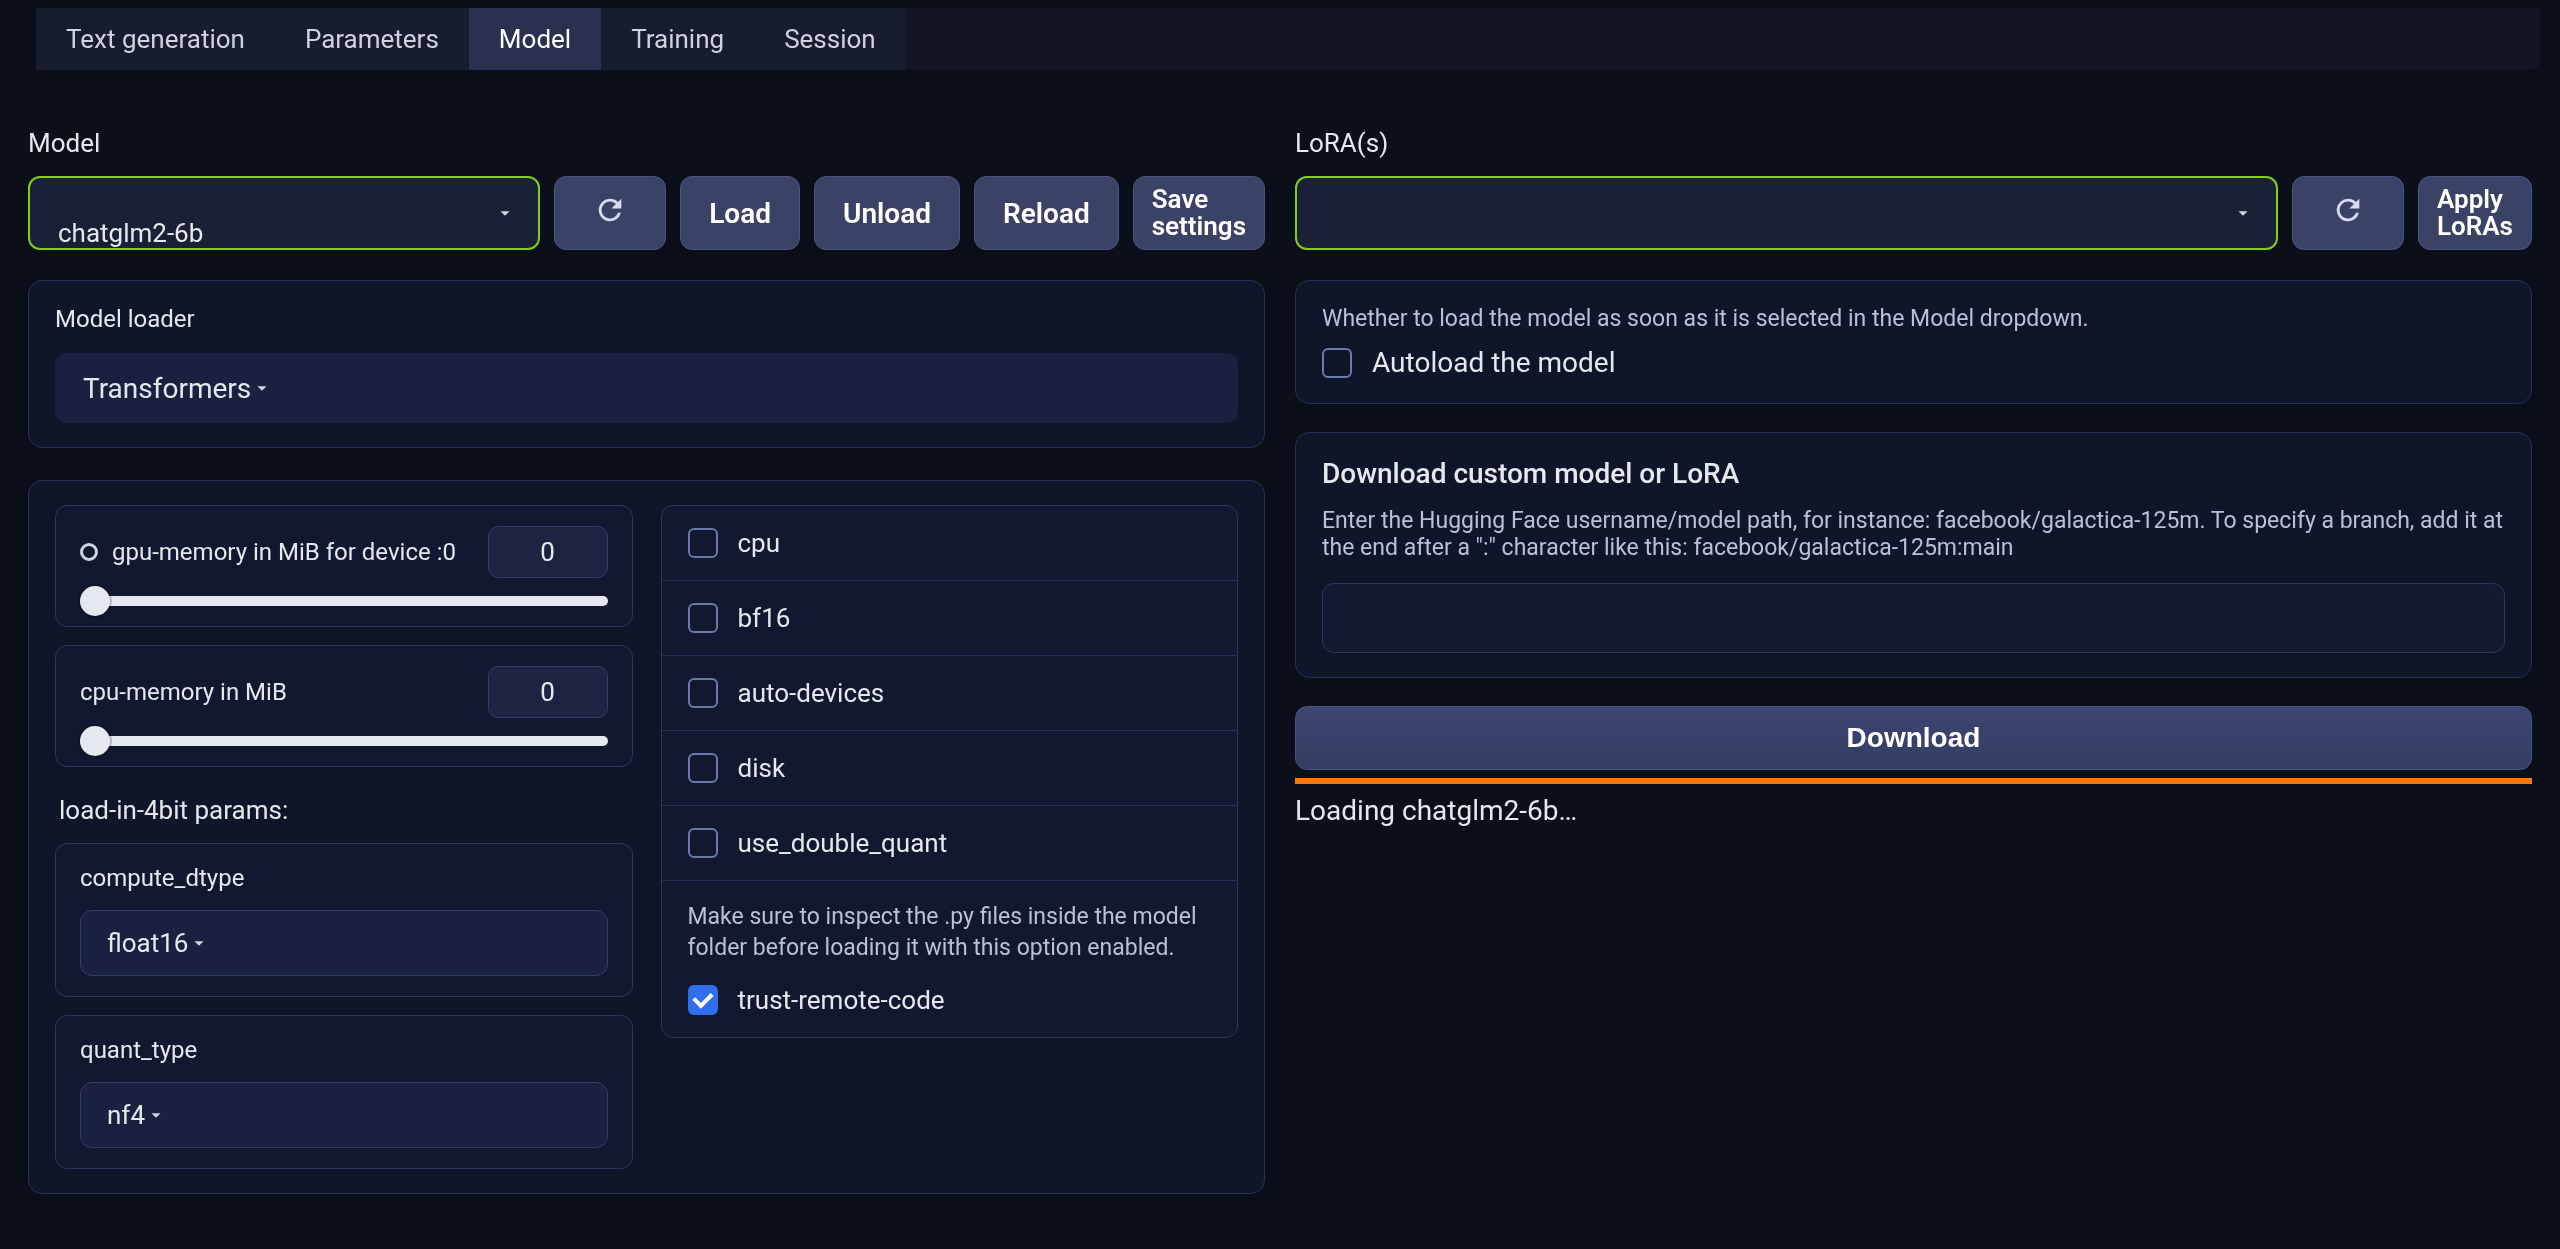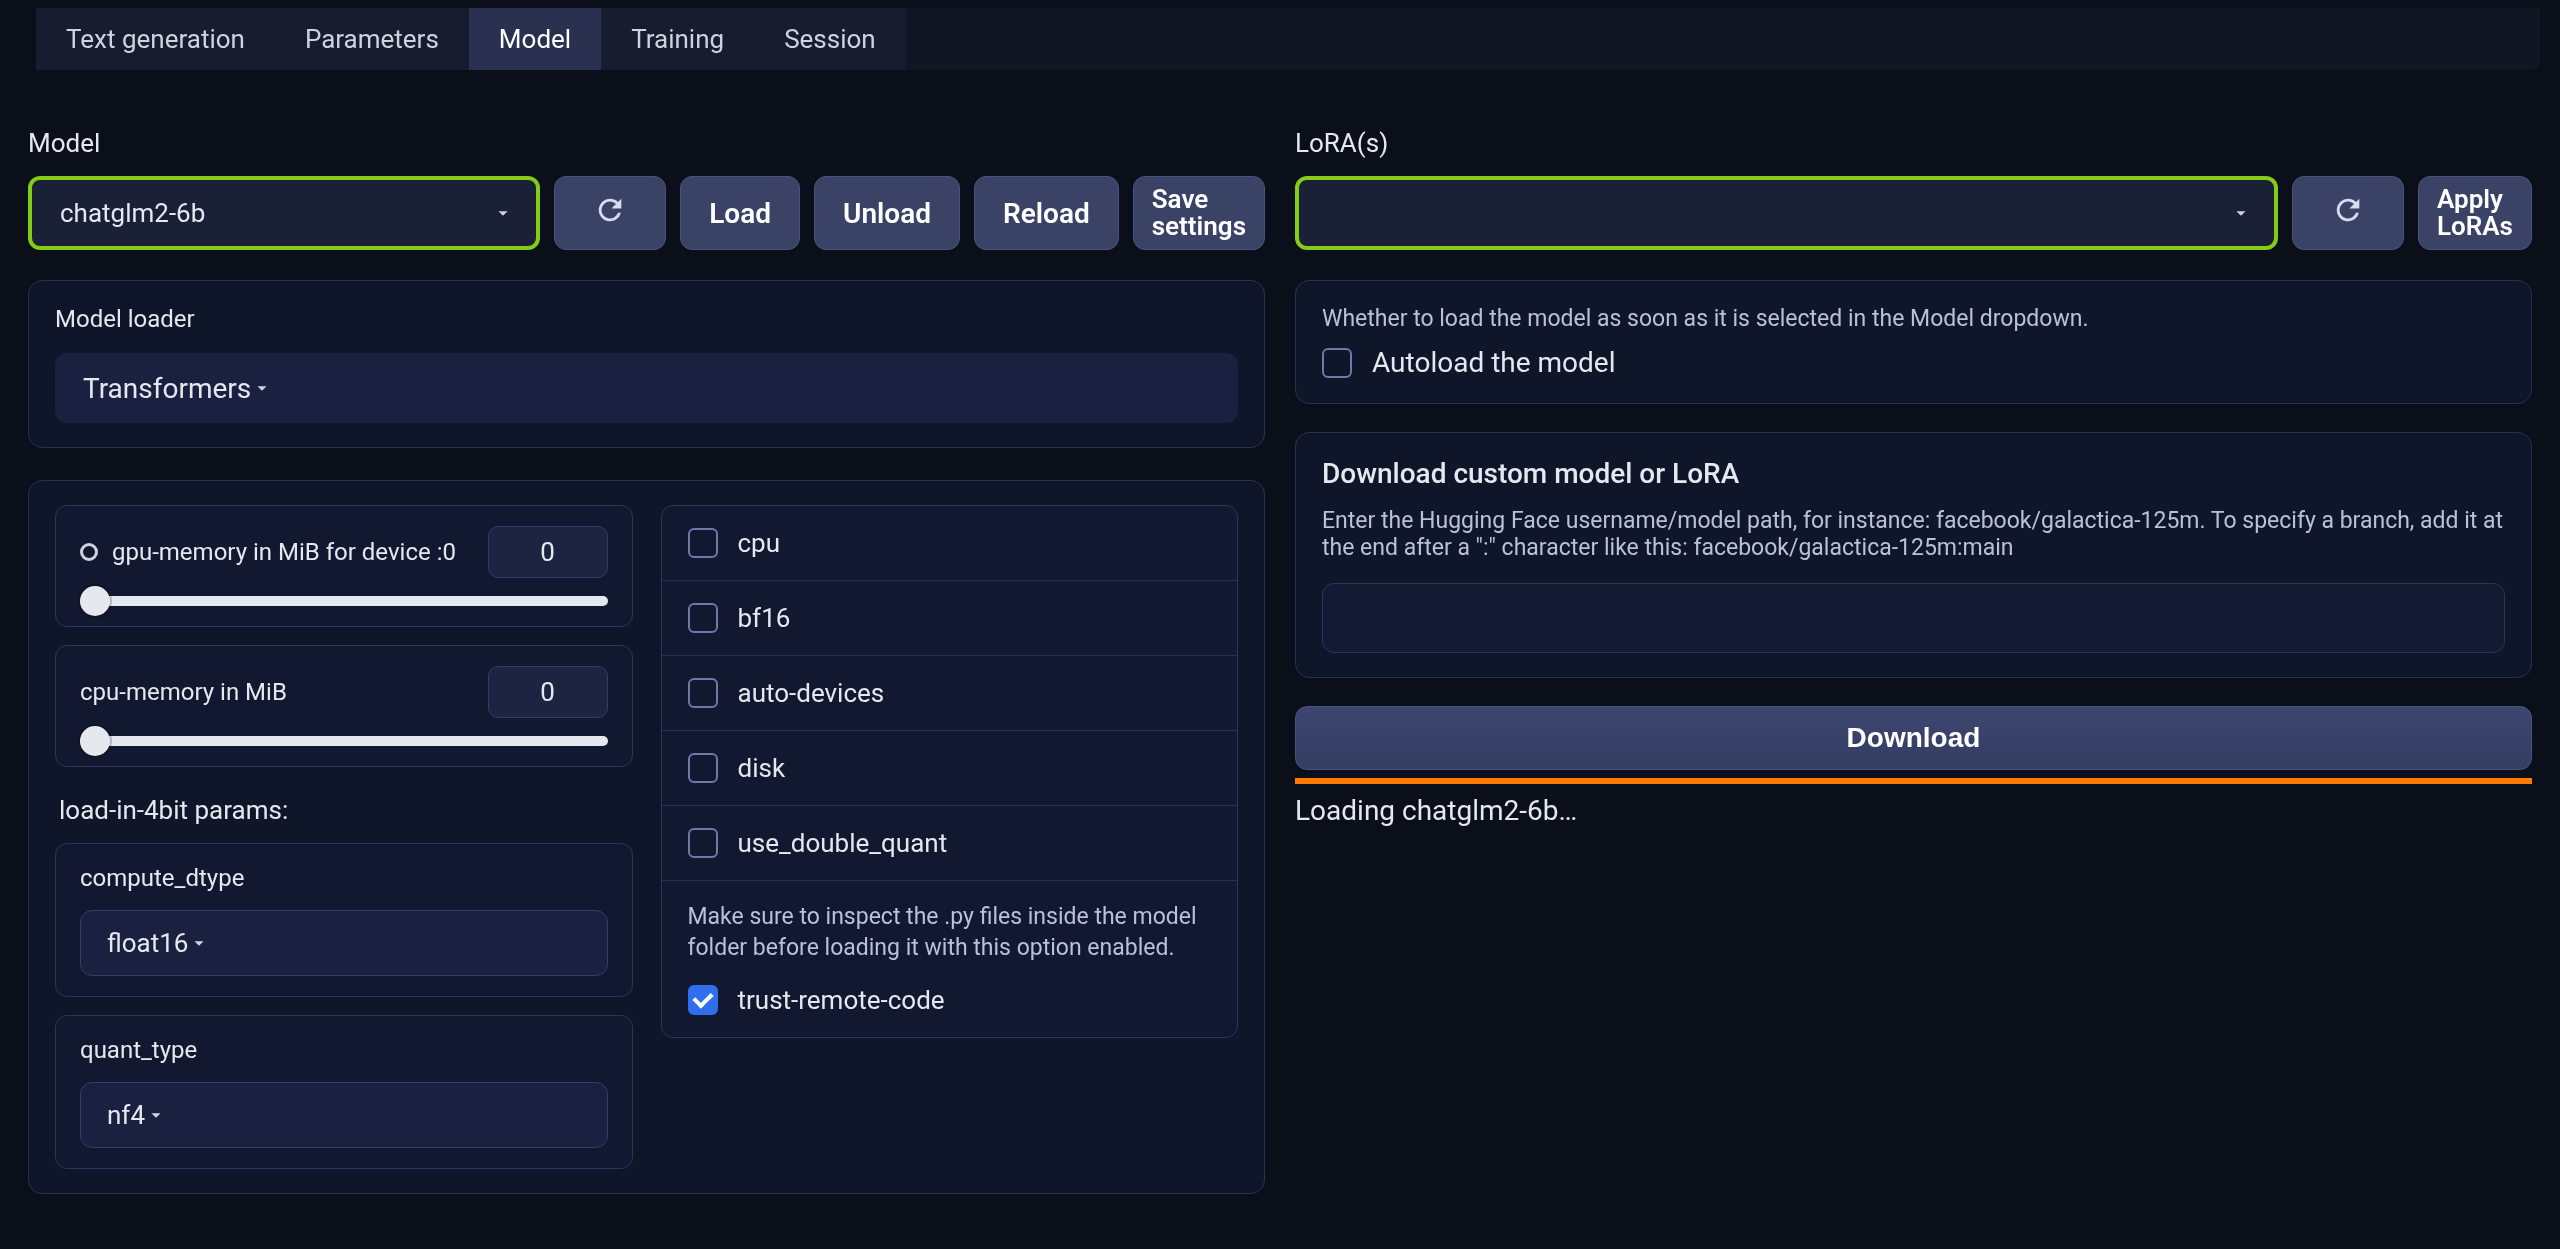--- a/index.html
+++ b/index.html
@@ -38,24 +38,24 @@
 
   .columns { display: flex; gap: 30px; margin-top: 58px; }
   .col { flex: 1 1 0; min-width: 0; }
 
   .section-label { font-size: 26px; color: #e6e8ef; margin-bottom: 18px; }
 
   .row { display: flex; align-items: stretch; gap: 14px; }
 
   .select {
     background: #1a2036;
-    border: 4px solid #84cc16;
+    border: 2px solid #84cc16;
     border-radius: 12px;
     height: 74px;
-    display: flex; align-items: center;
+    display: flex; align-items: flex-end;
     padding: 0 28px;
     color: #e6e8ef;
     position: relative;
     flex: 1;
     font-size: 26px;
     cursor: pointer;
   }
   .select .caret {
     position: absolute; right: 22px; top: 50%; transform: translateY(-50%);
   }

